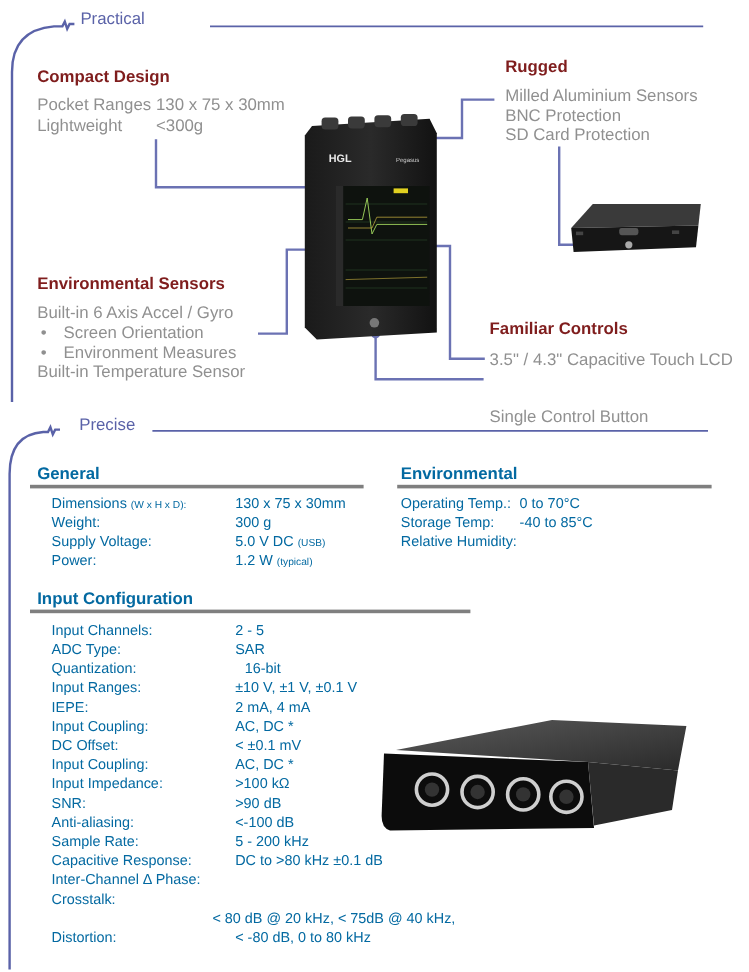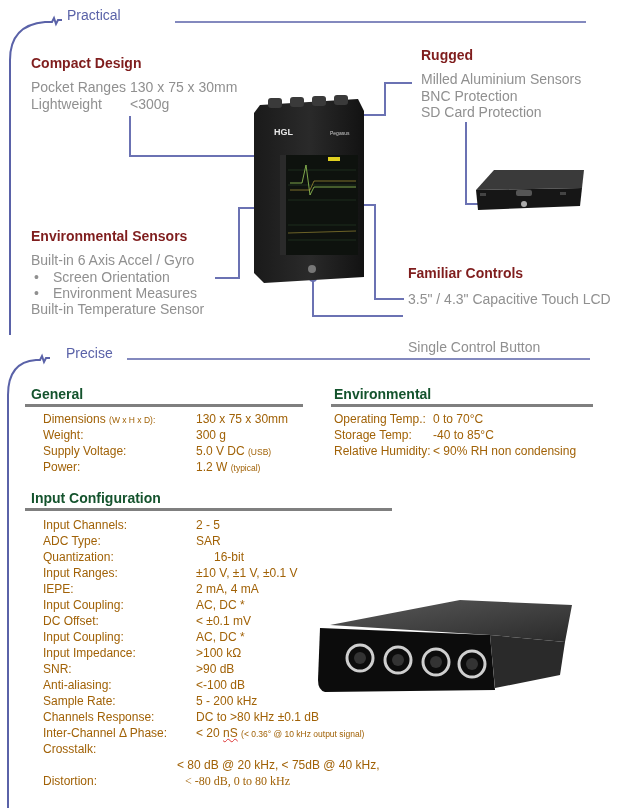--- a/index.html
+++ b/index.html
@@ -2,23 +2,23 @@
 <html><head>
   <meta charset="utf-8">
   <style>
     html, body { margin: 0; padding: 0; background: #ffffff; }
     body { width: 624px; height: 810px; position: relative; overflow: hidden;
            font-family: "Liberation Sans", sans-serif; color: #8a8a8a; }
     .abs { position: absolute; }
     .section-title { position: absolute; font-size: 14px; color: #5a62a8; font-family: "Liberation Sans", sans-serif; white-space: nowrap; }
     .feat-title { position: absolute; font-size: 14px; font-weight: bold; color: #7f1d1d; white-space: nowrap; }
     .feat-line { position: absolute; font-size: 14px; color: #909090; white-space: nowrap; line-height: 16.5px; }
-    .sub-title { position: absolute; font-size: 14px; font-weight: bold; color: #14532d; white-space: nowrap; }
+    .sub-title { position: absolute; font-size: 14px; font-weight: bold; color: #0369a1; white-space: nowrap; }
     .rule { position: absolute; height: 3px; background: #7f7f7f; }
-    .spec-row { position: absolute; font-size: 12px; color: #a16207; white-space: nowrap; height: 16px; line-height: 16px; }
+    .spec-row { position: absolute; font-size: 12px; color: #0369a1; white-space: nowrap; height: 16px; line-height: 16px; }
     .spec-label { position: absolute; left: 0; }
     .spec-value { position: absolute; }
     .small { font-size: 8.5px; }
     .squiggle { text-decoration: underline wavy #d33; text-decoration-thickness: 1px; }
     svg.overlay { position: absolute; left: 0; top: 0; }
   </style>
 </head>
 <body>
 
 <svg class="overlay" width="624" height="810">
@@ -141,38 +141,37 @@
 <div class="spec-row" style="left:334px; top:411px; width:260px;">
   <span class="spec-label">Operating Temp.:</span>
   <span class="spec-value" style="left:99px;">0 to 70°C</span>
 </div>
 <div class="spec-row" style="left:334px; top:427px; width:260px;">
   <span class="spec-label">Storage Temp:</span>
   <span class="spec-value" style="left:99px;">-40 to 85°C</span>
 </div>
 <div class="spec-row" style="left:334px; top:443px; width:260px;">
   <span class="spec-label">Relative Humidity:</span>
-  <span class="spec-value" style="left:99px;">&lt; 90% RH non condensing</span>
 </div>
 
 <div class="sub-title" style="left:31px; top:490px;">Input Configuration</div>
 <div class="rule" style="left:25px; top:508px; width:367px;"></div>
 
 <div id="input-rows">
     <div class="spec-row" style="left: 43px; top: 517px; width: 300px;">
       <span class="spec-label">Input Channels:</span>
       <span class="spec-value" style="left: 153px;">2 - 5</span>
     </div>
     <div class="spec-row" style="left: 43px; top: 533px; width: 300px;">
       <span class="spec-label">ADC Type:</span>
       <span class="spec-value" style="left: 153px;">SAR</span>
     </div>
     <div class="spec-row" style="left: 43px; top: 549px; width: 300px;">
       <span class="spec-label">Quantization:</span>
-      <span class="spec-value" style="left: 171px;">16-bit</span>
+      <span class="spec-value" style="left: 161px;">16-bit</span>
     </div>
     <div class="spec-row" style="left: 43px; top: 565px; width: 300px;">
       <span class="spec-label">Input Ranges:</span>
       <span class="spec-value" style="left: 153px;">±10 V, ±1 V, ±0.1 V</span>
     </div>
     <div class="spec-row" style="left: 43px; top: 581px; width: 300px;">
       <span class="spec-label">IEPE:</span>
       <span class="spec-value" style="left: 153px;">2 mA, 4 mA</span>
     </div>
     <div class="spec-row" style="left: 43px; top: 597px; width: 300px;">
@@ -197,38 +196,37 @@
     </div>
     <div class="spec-row" style="left: 43px; top: 677px; width: 300px;">
       <span class="spec-label">Anti-aliasing:</span>
       <span class="spec-value" style="left: 153px;">&lt;-100 dB</span>
     </div>
     <div class="spec-row" style="left: 43px; top: 693px; width: 300px;">
       <span class="spec-label">Sample Rate:</span>
       <span class="spec-value" style="left: 153px;">5 - 200 kHz</span>
     </div>
     <div class="spec-row" style="left: 43px; top: 709px; width: 300px;">
-      <span class="spec-label">Channels Response:</span>
+      <span class="spec-label">Capacitive Response:</span>
       <span class="spec-value" style="left: 153px;">DC to &gt;80 kHz ±0.1 dB</span>
     </div>
   </div>
 
 <div class="spec-row" style="left:43px; top:725px; width:360px;">
   <span class="spec-label">Inter-Channel Δ Phase:</span>
-  <span class="spec-value" style="left:153px;"><span>&lt; 20 </span><span class="squiggle">nS</span> <span class="small">(&lt; 0.36° @ 10 kHz output signal)</span></span>
 </div>
 <div class="spec-row" style="left:43px; top:741px; width:360px;">
   <span class="spec-label">Crosstalk:</span>
 </div>
 <div class="spec-row" style="left:26px; top:757px; width:360px;">
   <span class="spec-value" style="left:151px;">&lt; 80 dB @ 20 kHz, &lt; 75dB @ 40 kHz,</span>
 </div>
 <div class="spec-row" style="left:43px; top:773px; width:360px;">
   <span class="spec-label">Distortion:</span>
-  <span class="spec-value" style="left:142px;font-family:Liberation Serif, serif;">&lt; -80 dB, 0 to 80 kHz</span>
+  <span class="spec-value" style="left:153px;">&lt; -80 dB, 0 to 80 kHz</span>
 </div>
 
 <div class="abs" style="left:310px; top:580px; width:265px; height:120px;">
   <svg width="265" height="120" viewBox="0 0 265 120">
     <defs>
       <linearGradient id="topg" x1="0" x2="1" y1="0" y2="1">
         <stop offset="0" stop-color="#5a5a5a"></stop>
           <stop offset="1" stop-color="#2a2a2a"></stop>
       </linearGradient>
     </defs>

